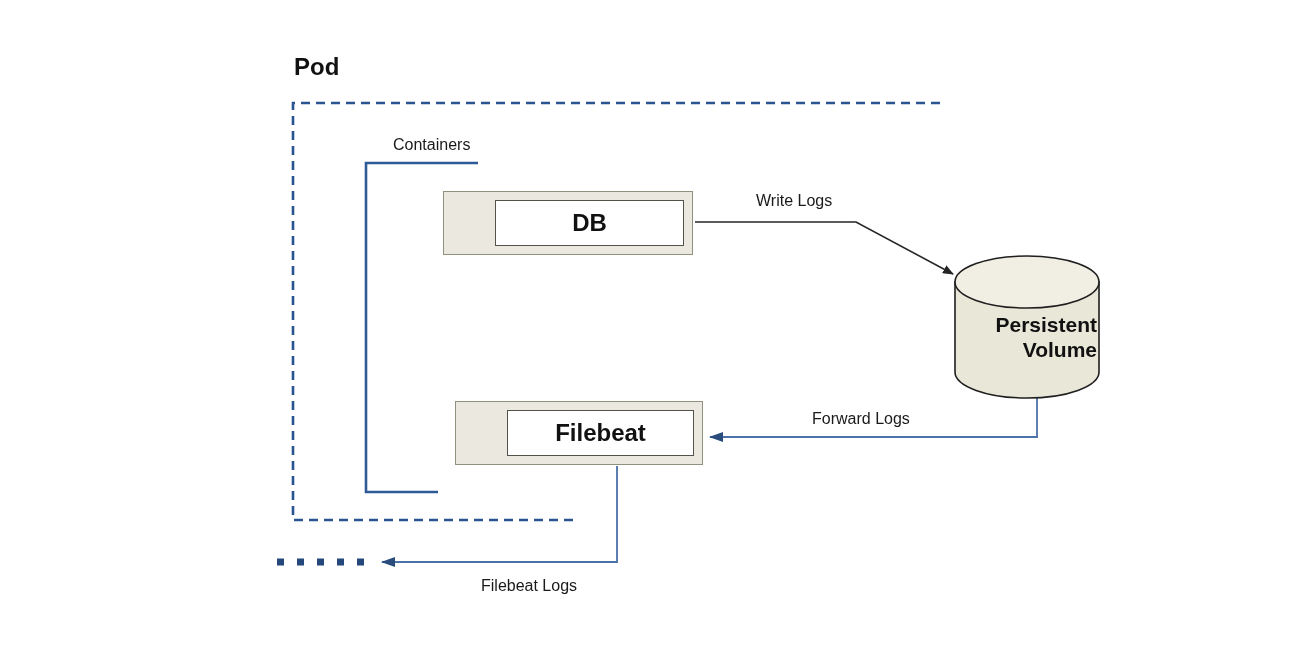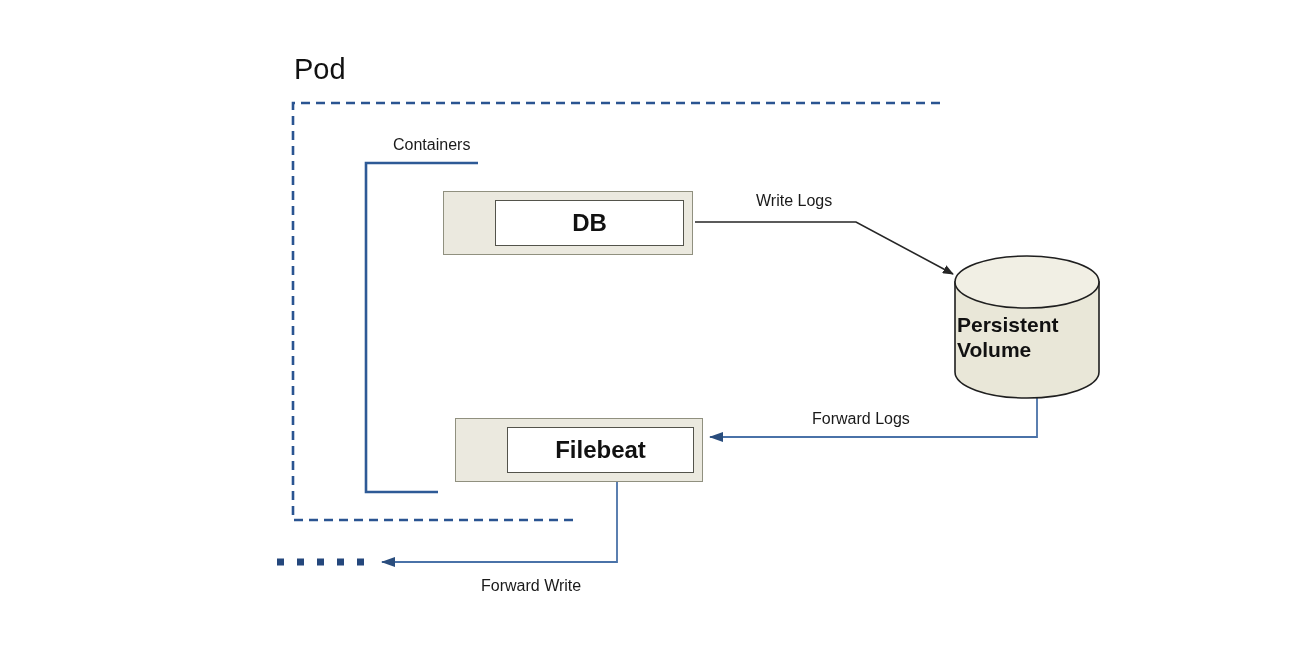--- a/index.html
+++ b/index.html
@@ -23,22 +23,22 @@
   .label {
     position: absolute;
     color: #1a1a1a;
     font-size: 16px;
     white-space: nowrap;
     margin-left: 26px;
   }
   .pod-title {
     position: absolute;
     left: 294px; top: 53px;
-    font-size: 29px;
-    font-weight: normal;
+    font-size: 24px;
+    font-weight: bold;
     color: #111111;
   }
   .containers-label { left: 367px; top: 136px; }
   .write-logs-label  { left: 730px; top: 192px; }
   .collect-logs-label{ left: 786px; top: 410px; }
   .forward-logs-label{ left: 455px; top: 577px; }
 
   .node-box {
     position: absolute;
     background: #ebe9df;
@@ -52,27 +52,27 @@
     border: 1px solid #53534b;
     display: flex;
     align-items: center;
     justify-content: center;
     font-weight: bold;
     font-size: 24px;
     color: #111111;
     margin-left: 43px;
   }
   .db-box      { left: 443px; top: 191px; width: 250px; height: 64px; }
-  .filebeat-box{ left: 455px; top: 418px; width: 248px; height: 64px; }
+  .filebeat-box{ left: 455px; top: 401px; width: 248px; height: 64px; }
 
   .cylinder-label {
     position: absolute;
     left: 957px; top: 312px;
     width: 140px;
-    text-align: left;
+    text-align: right;
     font-weight: bold;
     font-size: 21px;
     line-height: 1.2;
     color: #111111;
   }
 </style>
 </head>
 <body>
 
 <div id="canvas">
@@ -114,15 +114,15 @@
   </div>
 
   <div class="node-box filebeat-box">
     <div class="inner">Filebeat</div>
   </div>
 
   <div class="cylinder-label">Persistent Volume</div>
 
   <div class="label write-logs-label">Write Logs</div>
   <div class="label collect-logs-label">Forward Logs</div>
-  <div class="label forward-logs-label">Forward Write</div>
+  <div class="label forward-logs-label">Filebeat Logs</div>
 
 </div>
 
 </body></html>

